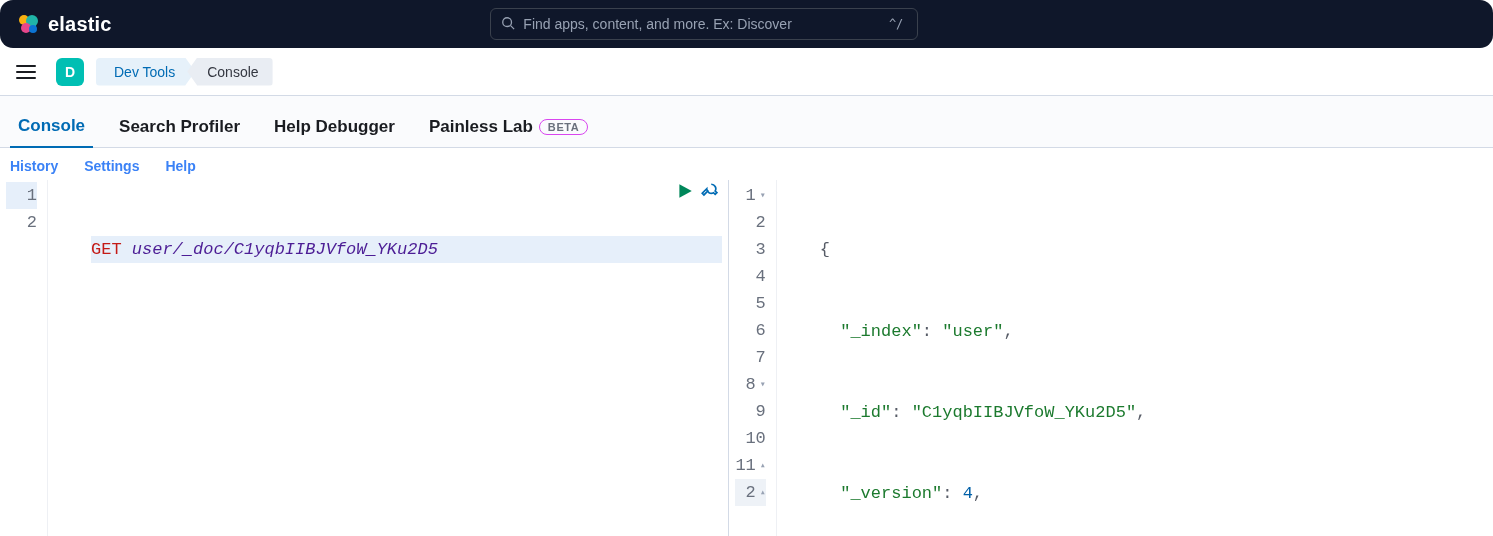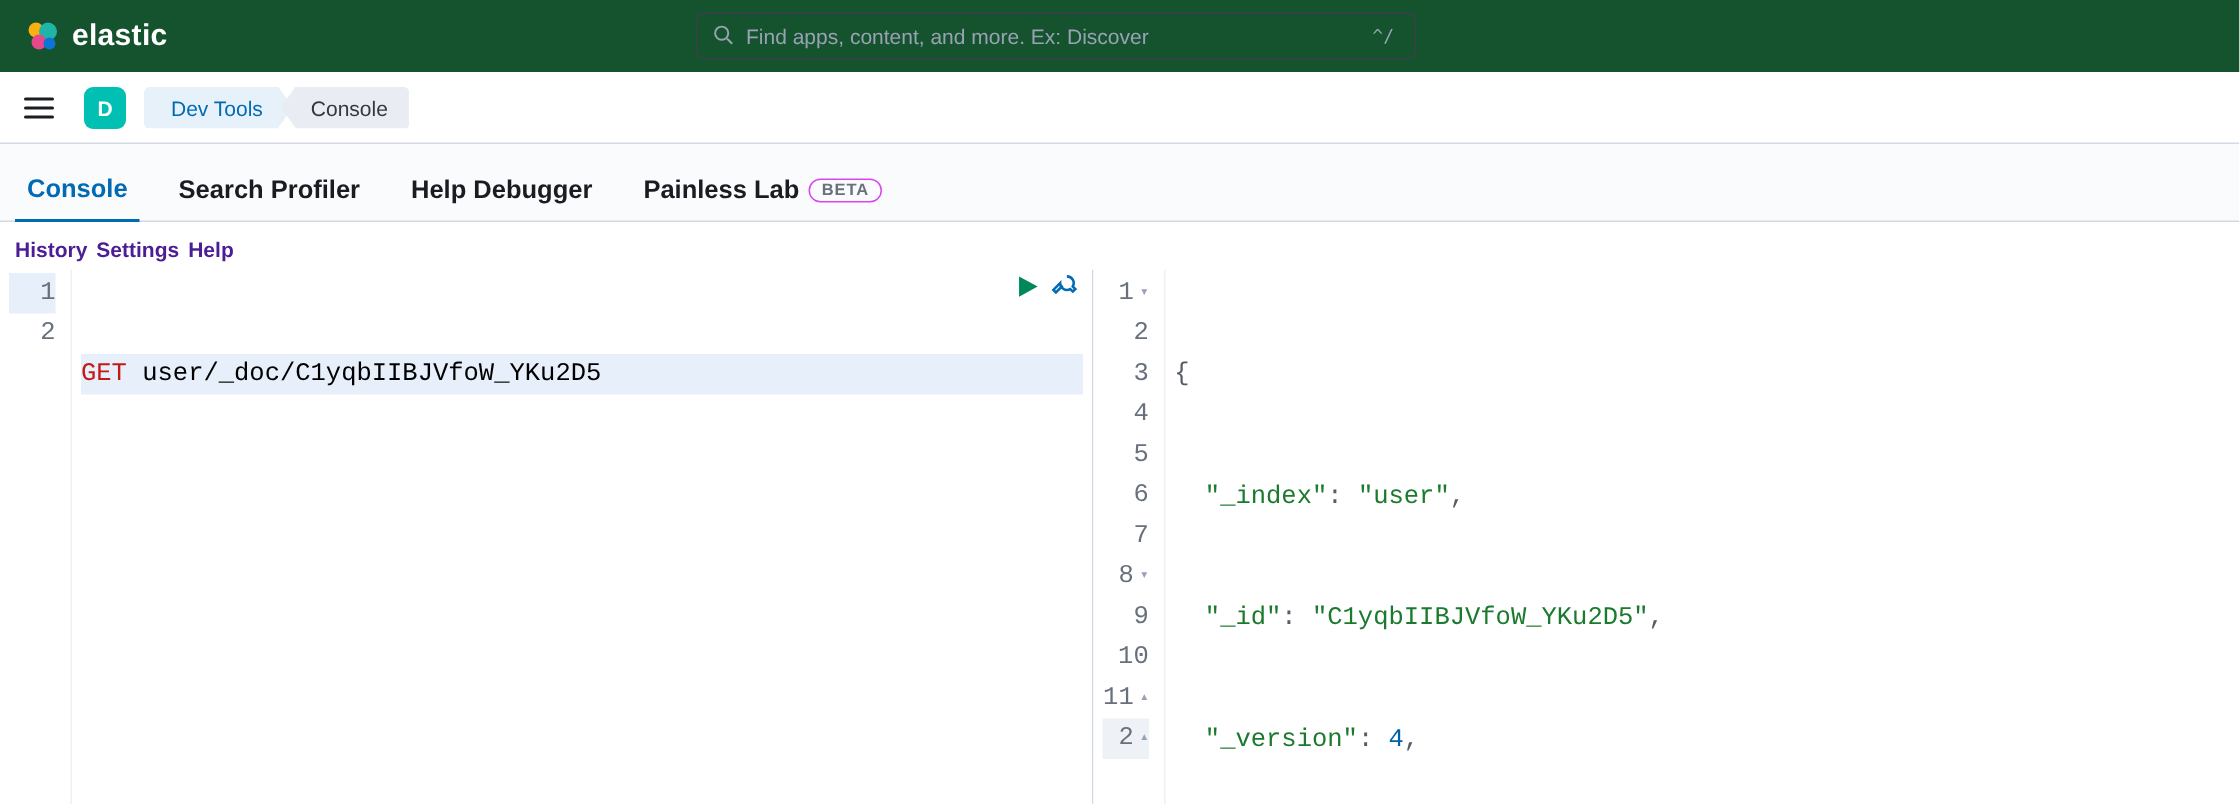--- a/index.html
+++ b/index.html
@@ -1,25 +1,25 @@
 <!DOCTYPE html>
 <html><head>
 <meta charset="utf-8">
 <style>
   * { box-sizing: border-box; margin: 0; padding: 0; }
   body { font-family: -apple-system, BlinkMacSystemFont, "Segoe UI", Helvetica, Arial, sans-serif; font-size: 14px; color: #1a1c21; background:#fff; }
 
   
-  .top-header { background:#14532d; height:48px; display:flex; align-items:center; padding:0 16px; }
+  .top-header { background:#0f172a; height:48px; display:flex; align-items:center; padding:0 16px;border-radius:13px; }
   .logo-wrap { display:flex; align-items:center; gap:8px; }
   .logo-mark { width:24px; height:24px; position:relative; }
   .logo-mark svg { width:24px; height:24px; }
   .logo-text { color:#fff; font-size:20px; font-weight:600; letter-spacing:0.2px; }
   .search-wrap { margin-left:auto; margin-right:auto; }
-  .search-box { width:480px; height:32px; border:1px solid #3a414d; border-radius:6px; display:flex; align-items:center; padding:0 10px; color:#98a2b3; gap:8px; position:relative; }
+  .search-box { width:428px; height:32px; border:1px solid #3a414d; border-radius:6px; display:flex; align-items:center; padding:0 10px; color:#98a2b3; gap:8px; position:relative; }
   .search-icon svg { width:14px; height:14px; stroke:#98a2b3; fill:none; }
   .search-placeholder { flex:1; font-size:14px; color:#98a2b3; }
   .search-kbd { font-size:12px; color:#98a2b3; border:none; padding:0 4px; font-family:monospace; }
 
   
   .sub-header { height:48px; background:#fff; border-bottom:1px solid #d3dae6; display:flex; align-items:center; padding:0 16px; gap:12px; }
   .hamburger { width:28px; height:28px; display:flex; flex-direction:column; justify-content:center; gap:4px; cursor:pointer; }
   .hamburger span { display:block; width:20px; height:2px; background:#1a1c21; border-radius:1px; }
   .space-badge { width:28px; height:28px; border-radius:6px; background:#00bfb3; color:#fff; font-weight:700; display:flex; align-items:center; justify-content:center; font-size:14px; }
   .breadcrumbs { display:flex; align-items:flex-start; }
@@ -27,37 +27,37 @@
   .crumb-devtools { background:#e6f1fa; color:#006bb4; border-radius:4px 0 0 4px; clip-path: polygon(0 0, calc(100% - 10px) 0, 100% 50%, calc(100% - 10px) 100%, 0 100%); padding-right:20px;}
   .crumb-console { background:#e9edf3; color:#343741; margin-left:-8px; clip-path: polygon(10px 0, 100% 0, 100% 100%, 10px 100%, 0 50%); padding-left:20px; border-radius:0 4px 4px 0; }
 
   
   .tabs-bar { display:flex; align-items:flex-end; padding:12px 10px 0 10px; border-bottom:1px solid #d3dae6; background:#fafbfd; gap:18px; }
   .tab { padding:8px 8px 10px 8px; font-size:17px; font-weight:700; color:#1a1c21; cursor:pointer; display:flex; align-items:center; gap:6px; }
   .tab.active { color:#006bb4; border-bottom:2px solid #006bb4; margin-bottom:-1px; }
   .beta-badge { font-size:11px; font-weight:700; color:#6a717d; border:1px solid #d946ef; border-radius:12px; padding:1px 8px; letter-spacing:0.6px; }
 
   
-  .sec-links { display:flex; gap:6px; padding:10px 10px 6px 10px; font-size:14px; font-weight:700; color:#4c1d95; }
+  .sec-links { display:flex; gap:26px; padding:10px 10px 6px 10px; font-size:14px; font-weight:700; color:#3b82f6; }
   .sec-links span { cursor:pointer; }
 
   
   .editor-area { display:flex; height:calc(536px - 48px - 48px - 46px - 34px); }
   .pane { flex:1; display:flex; font-family: Menlo, Consolas, "Courier New", monospace; font-size:17px; line-height:1.6; }
   .pane + .pane { border-left:1px solid #d3dae6; }
   .gutter { background:#fff; color:#69707d; text-align:right; padding:2px 10px 2px 6px; user-select:none; min-width:48px; border-right:1px solid #eef0f4; }
   .gutter .gline { height:27px; display:flex; align-items:center; justify-content:flex-end; gap:2px; }
   .fold { font-size:10px; color:#98a2b3; width:8px; display:inline-block; }
-  .code { flex:1; padding:2px 6px 2px 6px; position:relative; white-space:pre; }
+  .code { flex:1; padding:2px 6px 2px 6px; position:relative; white-space:pre;margin-left:37px; }
   .code .cline { height:27px; display:flex; align-items:center; }
   .hl-row { background:#e6effa; }
   .hl-cursor-row { background:#eef2f7; }
 
   .tok-method { color:#c41a16; font-weight:400; }
-  .tok-path { color:#000000; }
+  .tok-path { color:#4c1d95;font-style:italic; }
   .tok-key { color:#1c7a2e; }
   .tok-string { color:#1c7a2e; }
   .tok-number { color:#0060a8; }
   .tok-punc { color:#565b66; }
 
   
   .run-actions { position:absolute; top:2px; right:10px; display:flex; gap:6px; }
   .run-actions .play { color:#00875a; }
   .run-actions .wrench { color:#006bb4; }
   .run-actions svg { width:18px; height:18px; }

